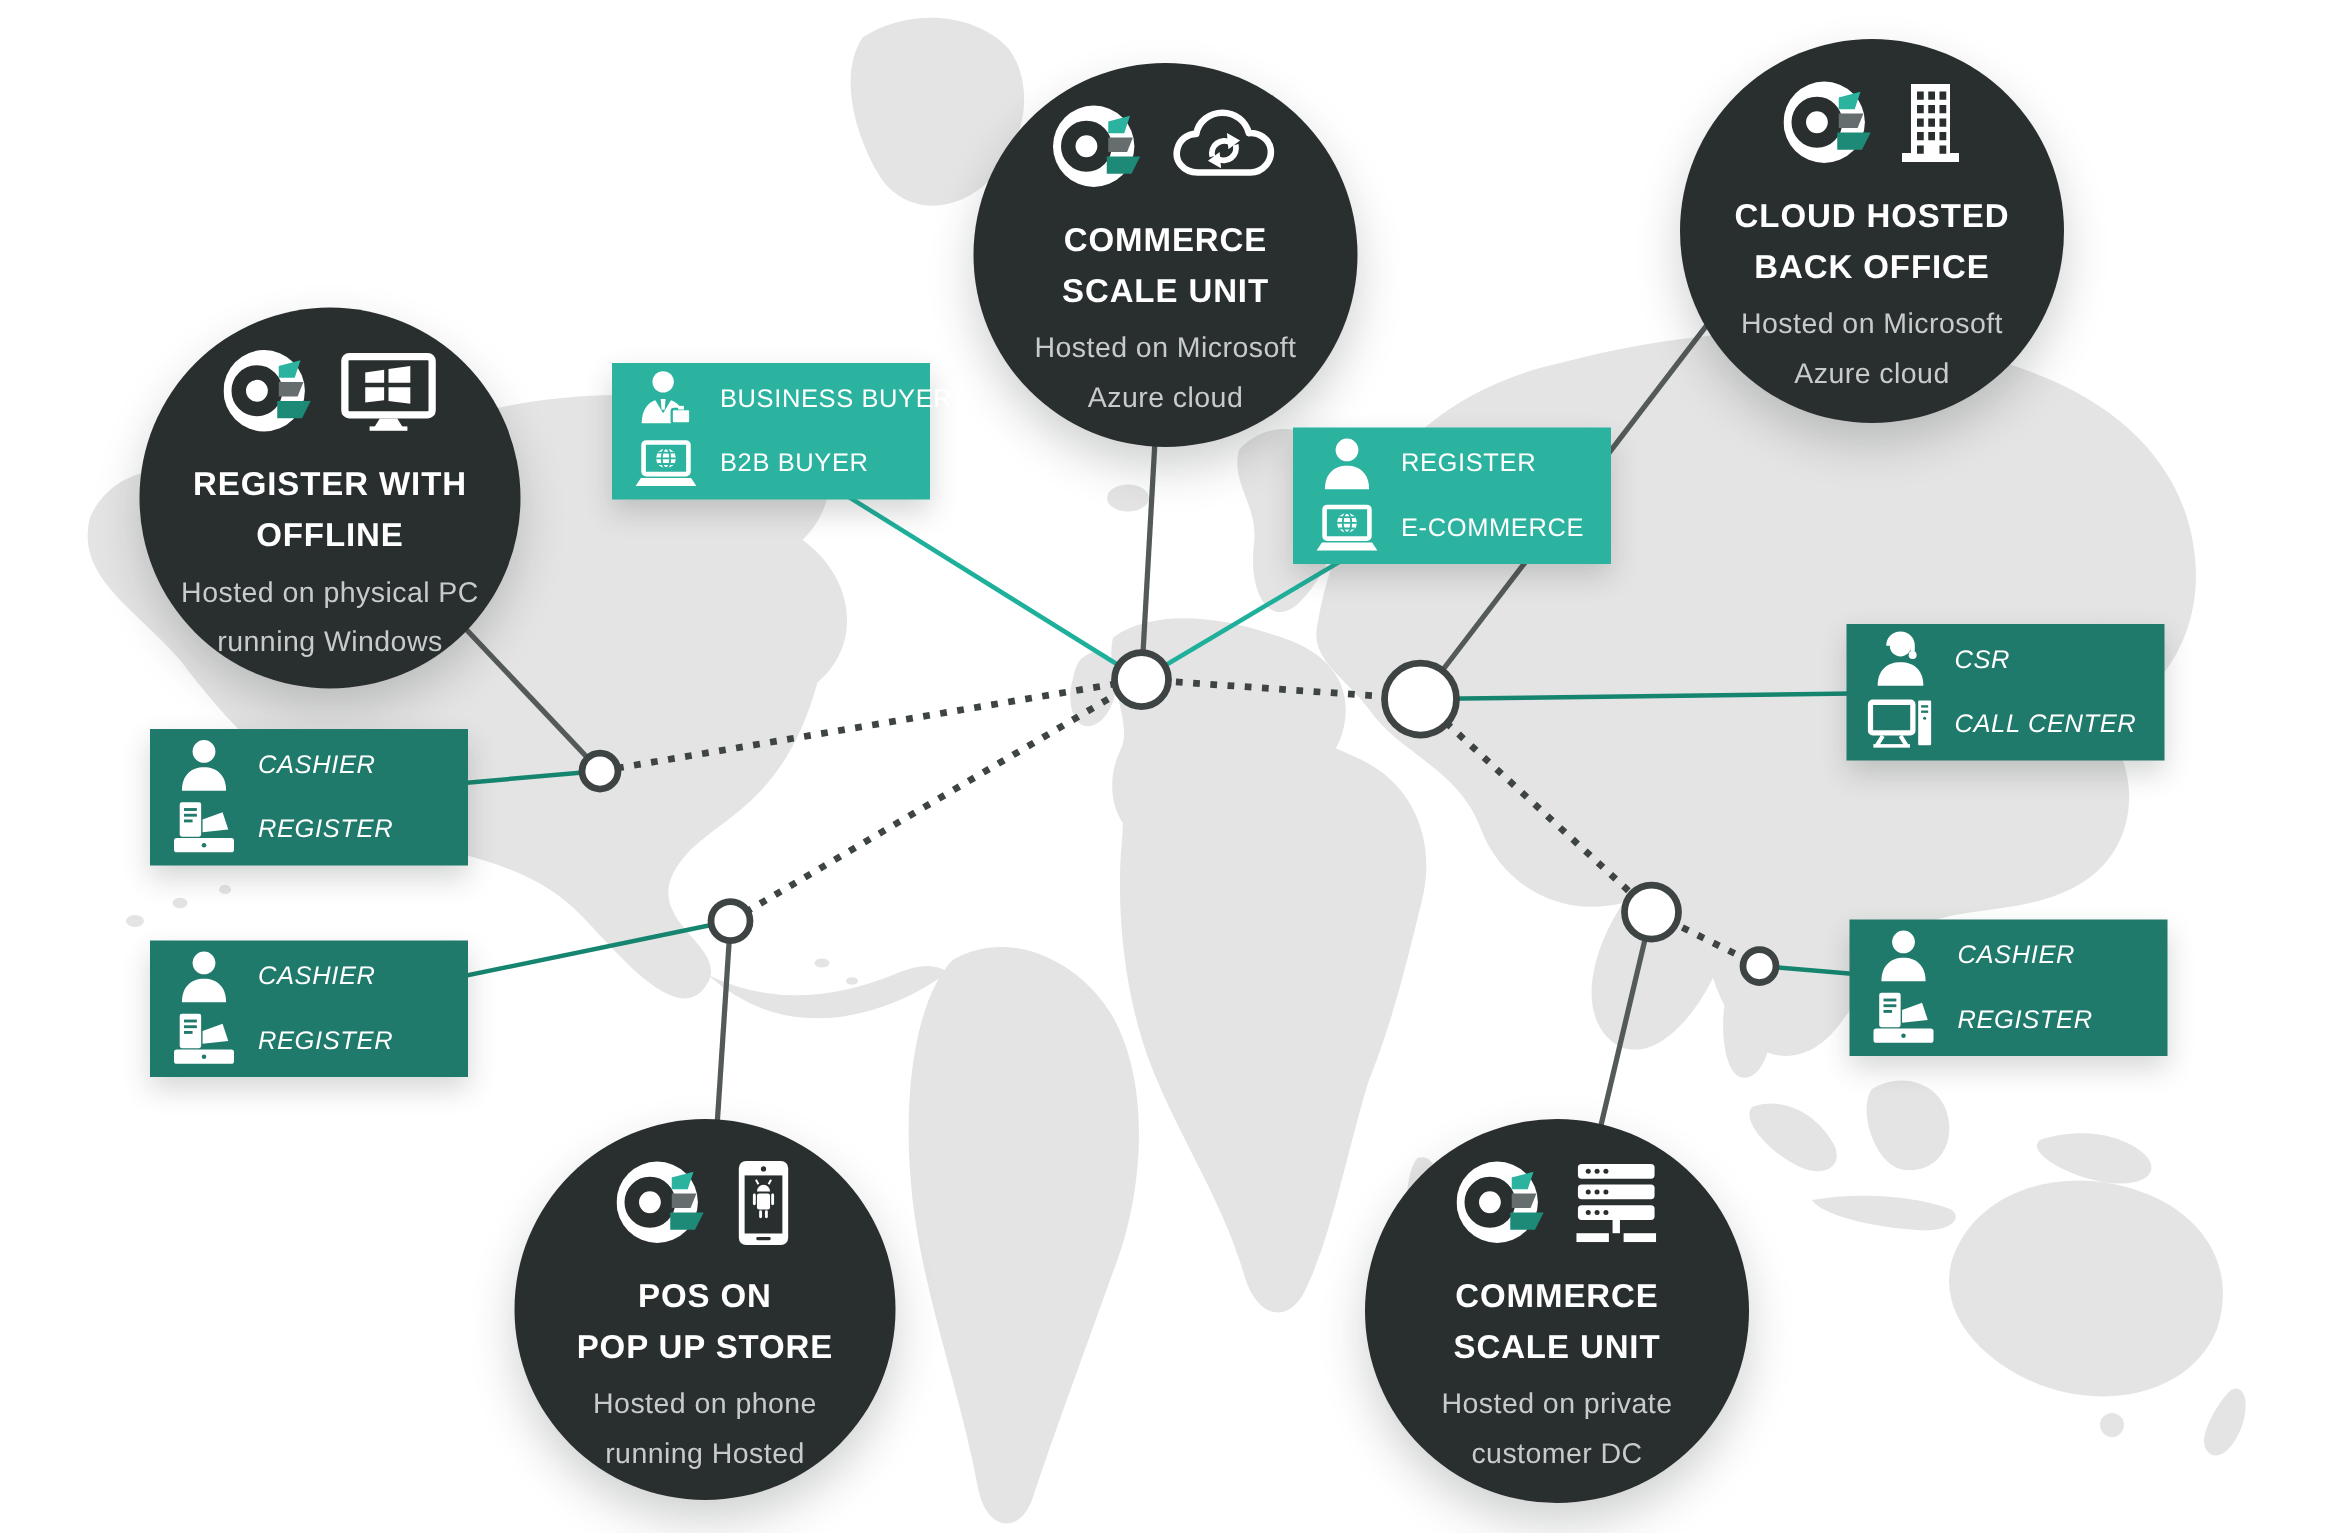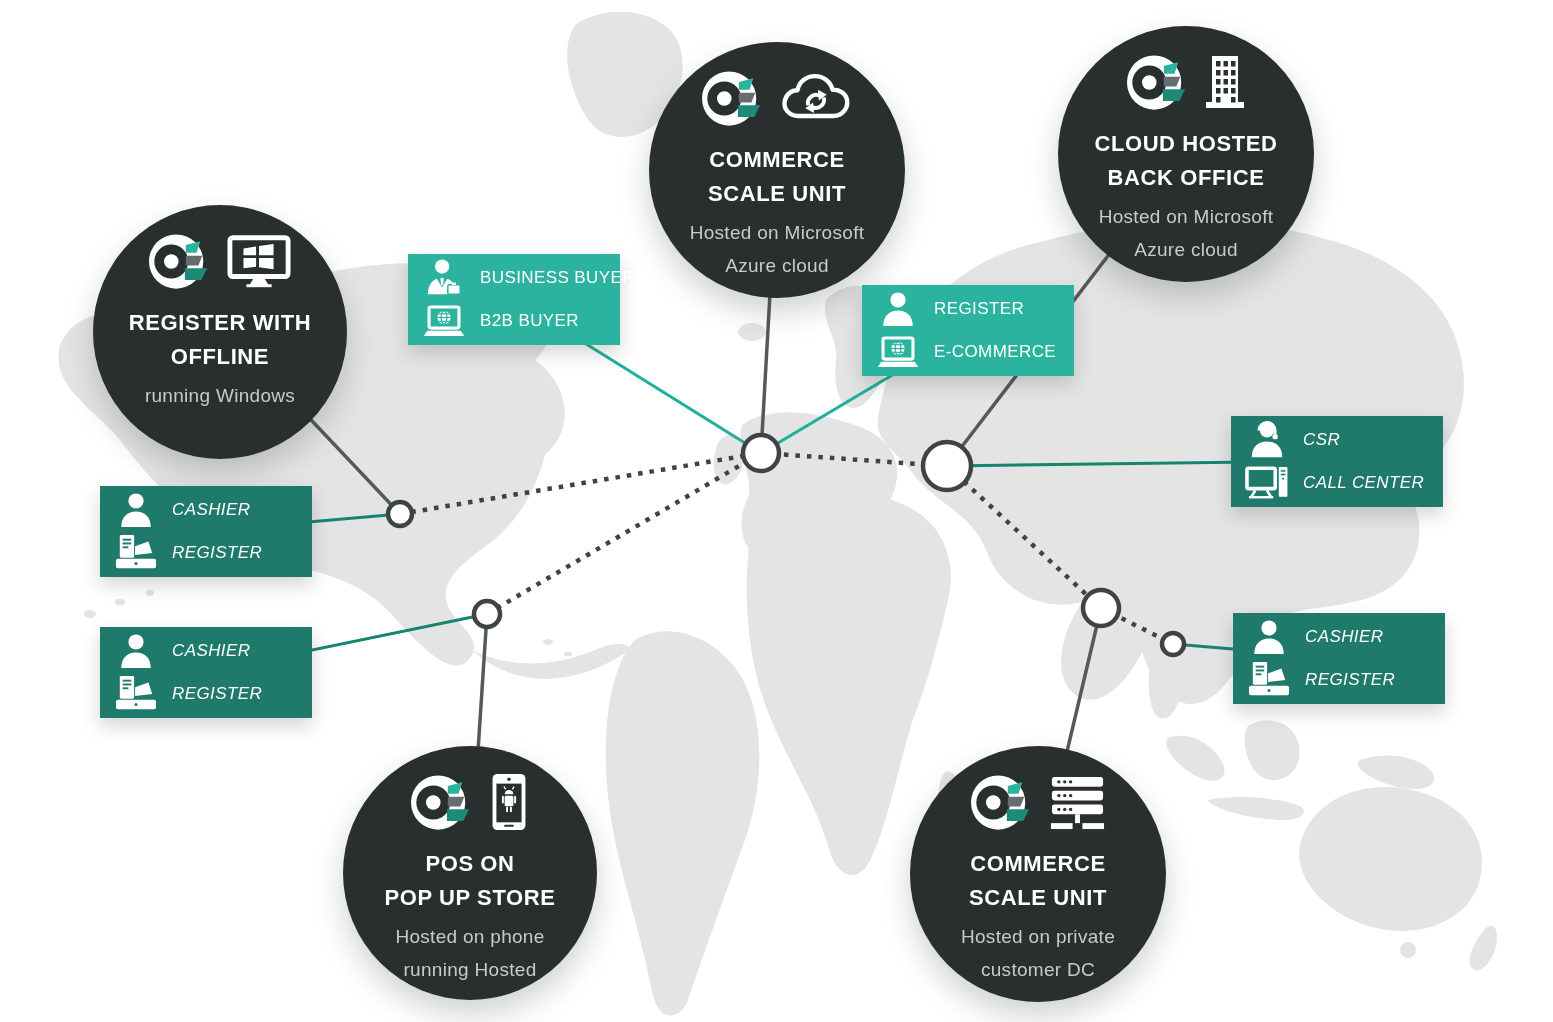--- a/index.html
+++ b/index.html
@@ -160,20 +160,21 @@
           <polygon points="27,45.5 39,45.5 43,52 23,52" fill="#fff"></polygon>
           <rect x="20" y="51" width="26" height="3" fill="#fff"></rect>
         </svg>
       </span>
     </div>
     <div class="node-title">
       <span>REGISTER WITH</span>
         <span>OFFLINE</span>
     </div>
     <div class="node-sub">
+      <span>Hosted on physical PC</span>
         <span>running Windows</span>
     </div>
   </div>
 
   <div class="node" style="left:649px;top:42px;width:256px;height:256px;">
     <div class="node-icons">
       <span>
         <svg width="62" height="57" viewBox="0 0 64 58">
           <circle cx="28" cy="29" r="28" fill="#ffffff"></circle>
           <circle cx="23" cy="29" r="12.5" fill="none" style="stroke:var(--node-dark)" stroke-width="10"></circle>
@@ -195,21 +196,21 @@
     <div class="node-title">
       <span>COMMERCE</span>
         <span>SCALE UNIT</span>
     </div>
     <div class="node-sub">
       <span>Hosted on Microsoft</span>
         <span>Azure cloud</span>
     </div>
   </div>
 
-  <div class="node" style="left:1058px;top:26px;width:256px;height:256px;">
+  <div class="node" style="left:1120px;top:26px;width:256px;height:256px;">
     <div class="node-icons">
       <span>
         <svg width="62" height="57" viewBox="0 0 64 58">
           <circle cx="28" cy="29" r="28" fill="#ffffff"></circle>
           <circle cx="23" cy="29" r="12.5" fill="none" style="stroke:var(--node-dark)" stroke-width="10"></circle>
           <polygon points="38,12 53,8 49,20 38,20" style="fill:var(--teal-bright)"></polygon>
           <polygon points="38,23 55,23 51,33 38,33" fill="#666d6e"></polygon>
           <polygon points="37,36 60,36 54,48 37,48" fill="#1d8a78"></polygon>
         </svg>
       </span>
@@ -321,21 +322,21 @@
     <div class="node-title">
       <span>COMMERCE</span>
         <span>SCALE UNIT</span>
     </div>
     <div class="node-sub">
       <span>Hosted on private</span>
         <span>customer DC</span>
     </div>
   </div>
 
-  <div class="box bright" style="left:408px;top:254px;text-align:right;">
+  <div class="box bright" style="left:408px;top:242px;text-align:right;">
     <div class="box-row">
       <span class="bicon">
         <svg width="40" height="40" viewBox="0 0 42 42">
           <circle cx="19" cy="9" r="7.5" fill="#fff"></circle>
           <path d="M4,38 C4,27 10,21 19,21 C28,21 34,27 34,38 Z" fill="#fff"></path>
           <polygon points="13,21 25,21 19,31" style="fill:var(--teal-bright)"></polygon>
           <polygon points="17.3,21 20.7,21 20.1,28.5 17.9,28.5" fill="#fff"></polygon>
           <rect x="25" y="28" width="13" height="10" rx="1.5" fill="#fff" style="stroke:var(--teal-bright)" stroke-width="1.6"></rect>
           <rect x="29.5" y="25.8" width="4" height="2.6" fill="#fff"></rect>
         </svg>

